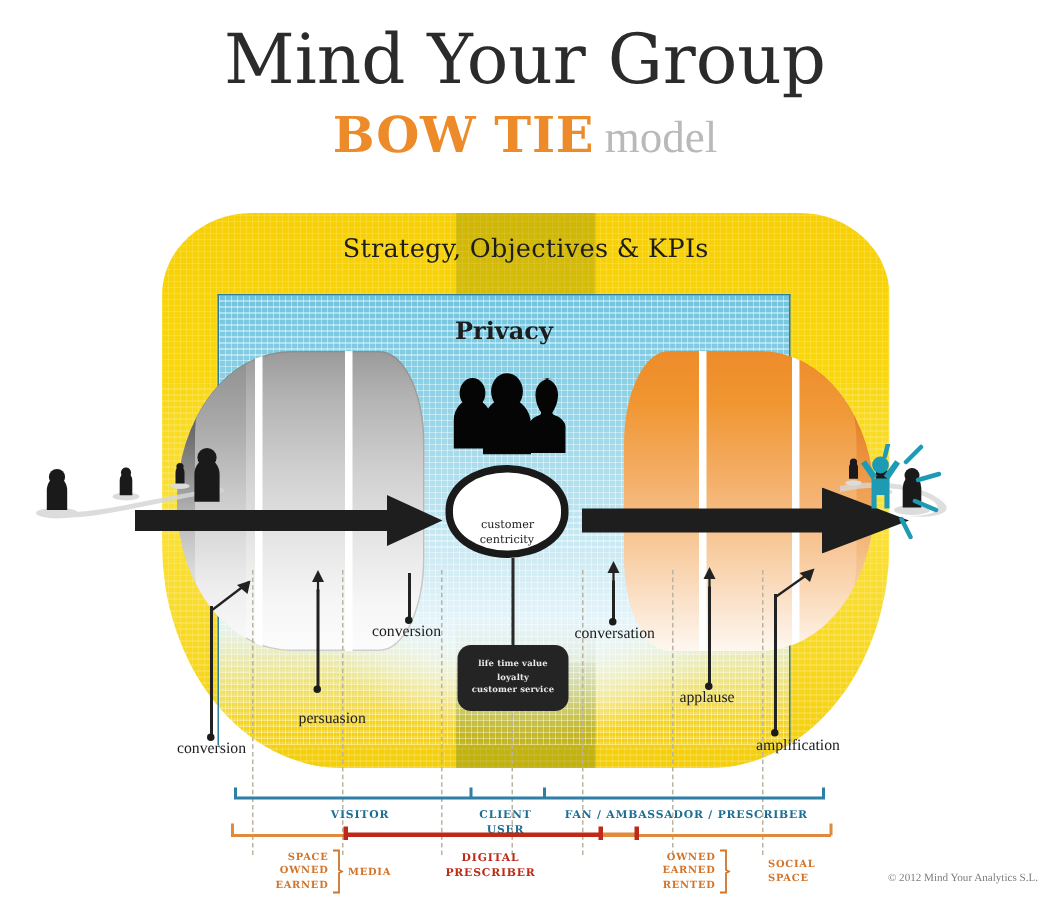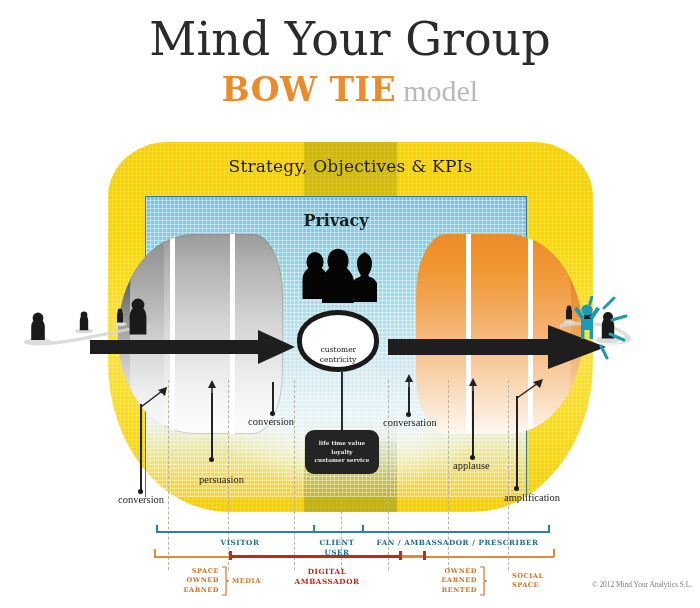--- a/index.html
+++ b/index.html
@@ -430,21 +430,21 @@
       <span>OWNED</span><br>
       <span>EARNED</span>
     </div>
     <svg class="sub-brace" style="left:221px;top:566px;width:8px;height:30px;">
       <path d="M1,1 L5,1 L5,14 L7,15 L5,16 L5,29 L1,29" stroke="#D2742A" stroke-width="1.2" fill="none"></path>
     </svg>
     <div class="media-lbl" style="left:232px;top:577px;">MEDIA</div>
 
     <div class="dp-lbl" style="left:272px;top:567px;width:110px;">
       <span>DIGITAL</span><br>
-      <span>AMBASSADOR</span>
+      <span>PRESCRIBER</span>
     </div>
 
     <div class="media-lbl" style="left:431px;top:567px;text-align:right;width:46px;">
       <span>OWNED</span><br>
       <span>EARNED</span><br>
       <span>RENTED</span>
     </div>
     <svg class="sub-brace" style="left:479px;top:566px;width:8px;height:30px;">
       <path d="M1,1 L5,1 L5,14 L7,15 L5,16 L5,29 L1,29" stroke="#D2742A" stroke-width="1.2" fill="none"></path>
     </svg>

